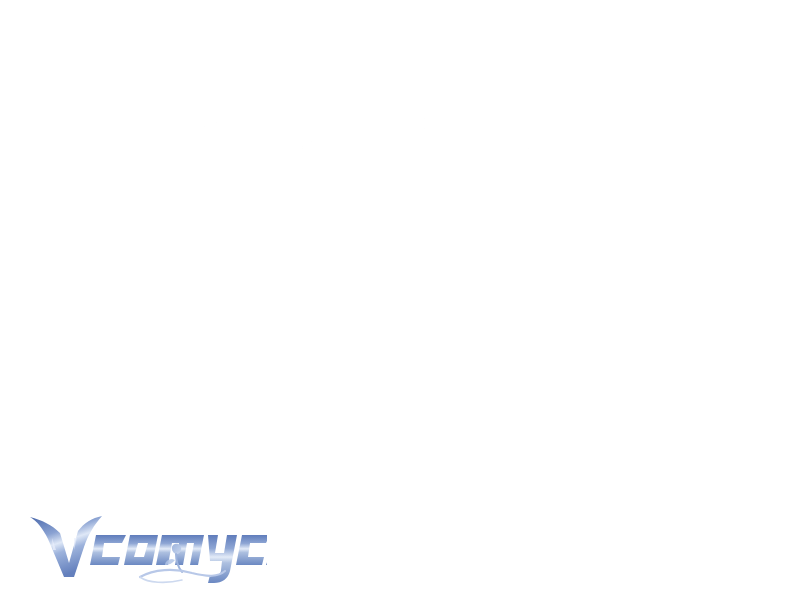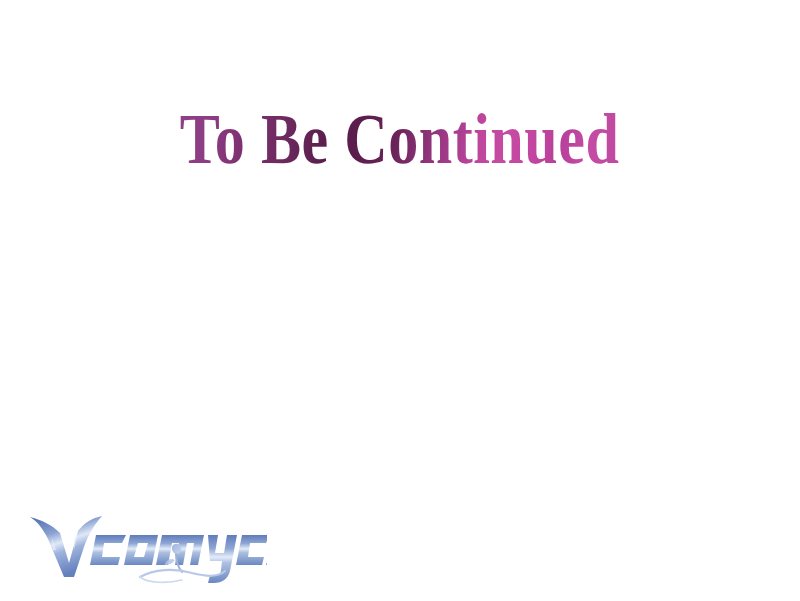--- a/index.html
+++ b/index.html
@@ -99,23 +99,20 @@
     display: block;
     width: 245px;
     height: 82px;
   }
 </style>
 </head>
 <body>
 
 <div id="page">
 
-  <div class="headline-wrap">
-    <div class="headline">To Be Continued</div>
-  </div>
   <div class="headline-grain"></div>
 
   <div class="logo">
     <svg viewBox="0 0 245 82" xmlns="http://www.w3.org/2000/svg" aria-hidden="true">
       <defs>
         <linearGradient id="blueMetal" x1="0" y1="0" x2="0" y2="1">
           <stop offset="0%" stop-color="#5f7cbb"></stop>
           <stop offset="28%" stop-color="#8ea6d4"></stop>
           <stop offset="46%" stop-color="#e3ebf8"></stop>
           <stop offset="58%" stop-color="#adc0e0"></stop>

